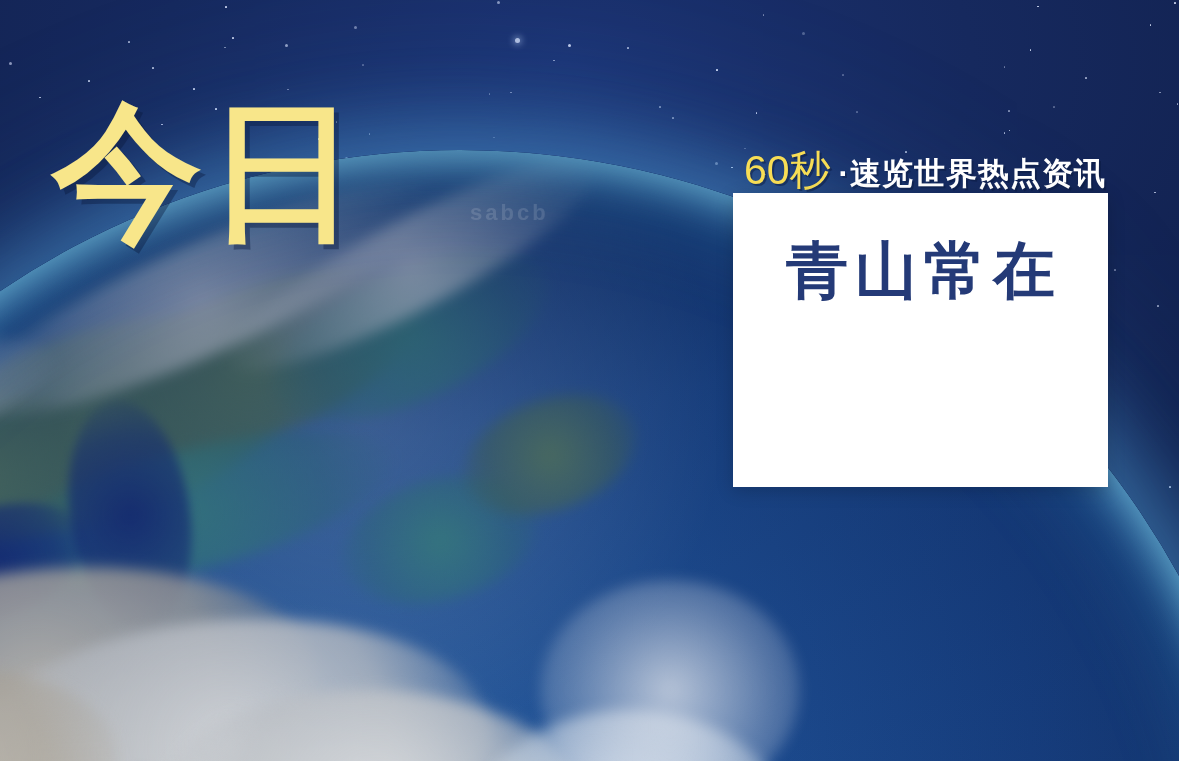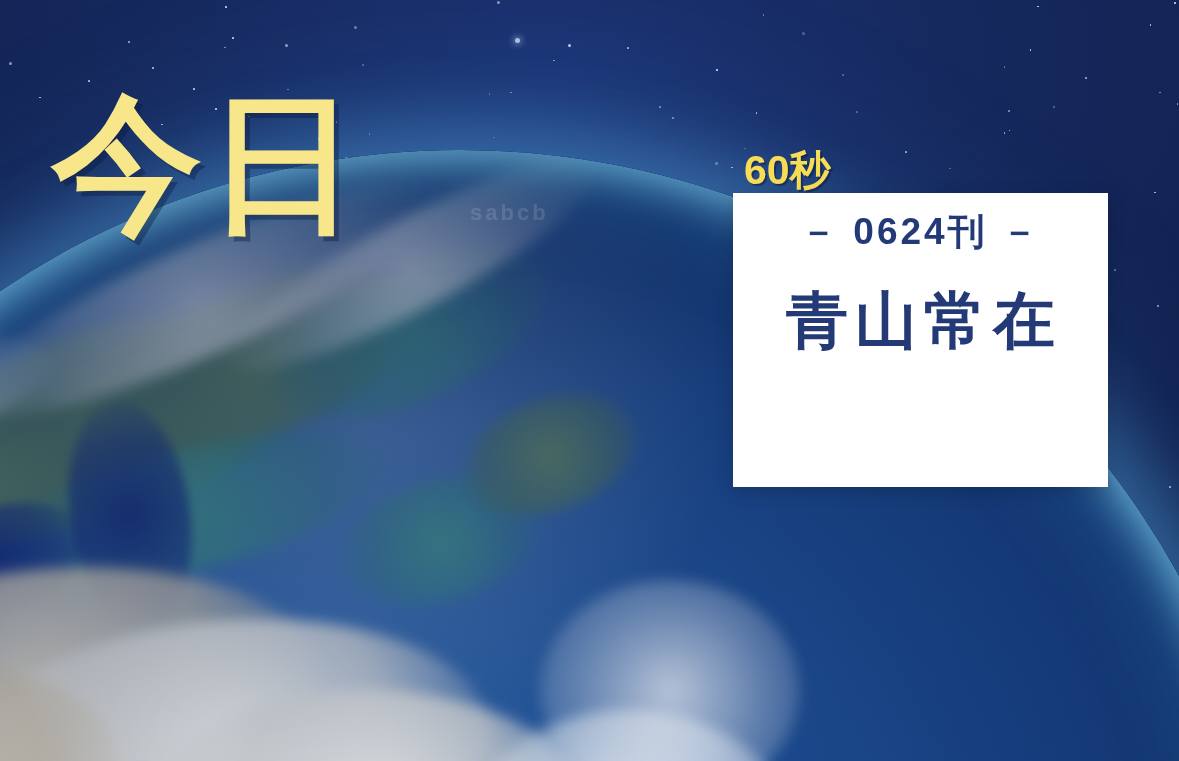--- a/index.html
+++ b/index.html
@@ -69,21 +69,21 @@
   .sea-dark   { position:absolute; border-radius:50%; filter:blur(5px);
                 background:radial-gradient(circle, rgba(22,44,120,.95) 0%, rgba(24,50,125,.6) 60%, rgba(24,50,125,0) 100%); }
   
   .earth-haze {
     position:absolute; inset:0; border-radius:50%;
     background:linear-gradient(170deg, rgba(12,28,70,.72) 0%, rgba(14,34,82,.25) 22%, rgba(0,0,0,0) 46%);
   }
 
   
   .title-block {
-    position:absolute; left:52px; top:92px;
+    position:absolute; left:52px; top:100px;
     line-height:.96;
     letter-spacing:6px;
   }
   .t-line1 {
     font-size:150px; font-weight:700;
     color:#f8e68a;
     text-shadow:5px 5px 0 rgba(10,25,60,.40);
   }
   .t-line2 {
     font-size:150px; font-weight:700;
@@ -105,21 +105,21 @@
     white-space:nowrap;
   }
 
   
   .tagline {
     position:absolute; left:744px; top:143px;
     white-space:nowrap;
     display:flex; align-items:baseline;
   }
   .tag-60 {
-    font-size:41px; font-weight:700; color:#f7dd55;
+    font-size:41px; font-weight:400; color:#f7dd55;
     letter-spacing:0px;
     text-shadow:2px 2px 0 rgba(8,22,58,.45);
   }
   .tag-rest {
     font-size:31px; font-weight:700; color:#ffffff;
     margin-left:8px; letter-spacing:1px;
     text-shadow:2px 2px 0 rgba(8,22,58,.40);
   }
 
   
@@ -441,21 +441,21 @@
 
   <div class="watermark">sabcb</div>
 
   <div class="title-block">
     <div class="t-line1">今日</div>
   </div>
 
 
   <div class="tagline">
     <span class="tag-60">60秒</span>
+    <span class="tag-rest">·速览世界热点资讯</span>
   </div>
 
   <div class="card">
-    <div class="card-issue">－ 0624刊 －</div>
     <div class="card-lunar">青山常在</div>
   </div>
 
 
 </div>
 
 </body></html>

